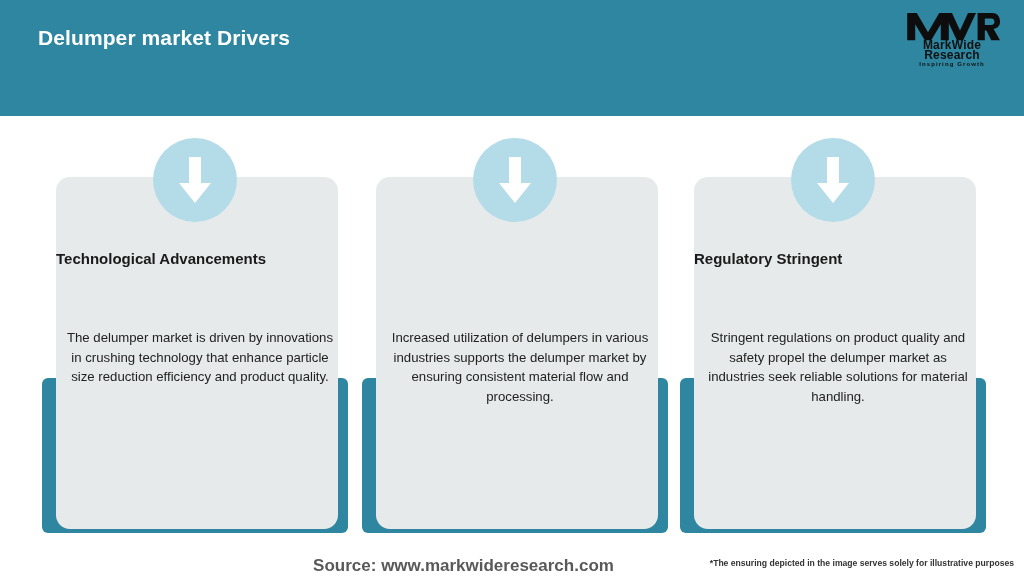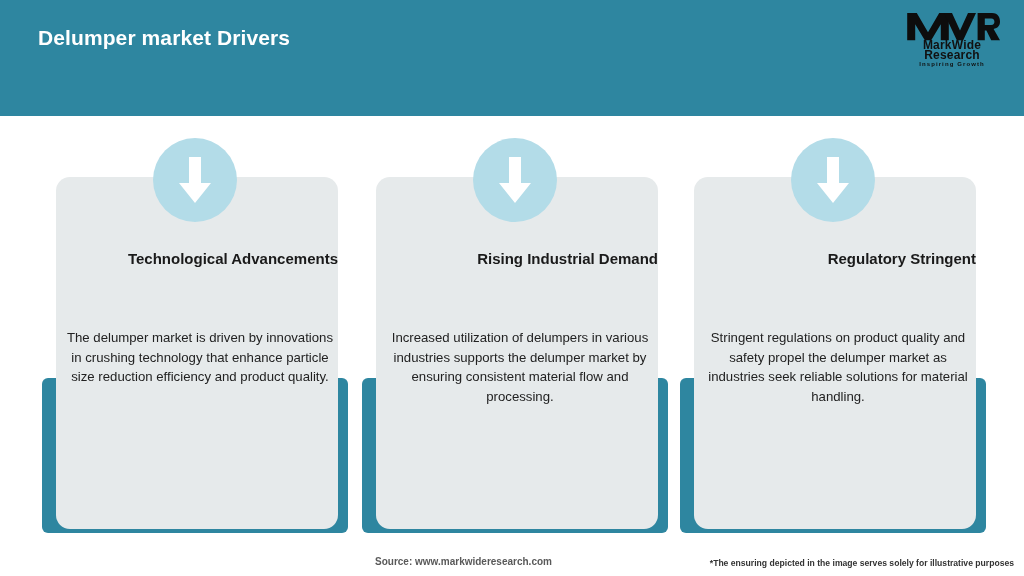--- a/index.html
+++ b/index.html
@@ -119,21 +119,21 @@
     align-items: center;
     justify-content: center;
   }
   .arrow-icon { display: block; }
 
   .card-heading {
     position: absolute;
     left: 16px;
     top: 150px;
     width: 282px;
-    text-align: right;
+    text-align: left;
     font-size: 15px;
     font-weight: bold;
     color: #1a1a1a;
   }
 
   .card-body {
     position: absolute;
     left: 24px;
     top: 228px;
     width: 272px;
@@ -143,21 +143,21 @@
     text-align: center;
   }
 
   
   .footer-source {
     position: absolute;
     left: 0;
     top: 556px;
     width: 927px;
     text-align: center;
-    font-size: 10px;
+    font-size: 17px;
     font-weight: bold;
     color: #595959;
   }
   .footer-note {
     position: absolute;
     right: 10px;
     top: 558px;
     font-size: 8.6px;
     font-weight: bold;
     color: #333333;
@@ -195,21 +195,20 @@
   </div>
 
   <div class="card-wrap c1">
     <div class="card-frame"></div>
     <div class="card-panel"></div>
     <div class="card-circle">
       <svg class="arrow-icon" width="40" height="50" viewBox="0 0 40 50">
         <path d="M14 2 L26 2 L26 28 L36 28 L20 48 L4 28 L14 28 Z" fill="#ffffff"></path>
       </svg>
     </div>
-    <div class="card-heading">Rising Industrial Demand</div>
     <div class="card-body">Increased utilization of delumpers in various industries supports the delumper market by ensuring consistent material flow and processing.</div>
   </div>
 
   <div class="card-wrap c2">
     <div class="card-frame"></div>
     <div class="card-panel"></div>
     <div class="card-circle">
       <svg class="arrow-icon" width="40" height="50" viewBox="0 0 40 50">
         <path d="M14 2 L26 2 L26 28 L36 28 L20 48 L4 28 L14 28 Z" fill="#ffffff"></path>
       </svg>

